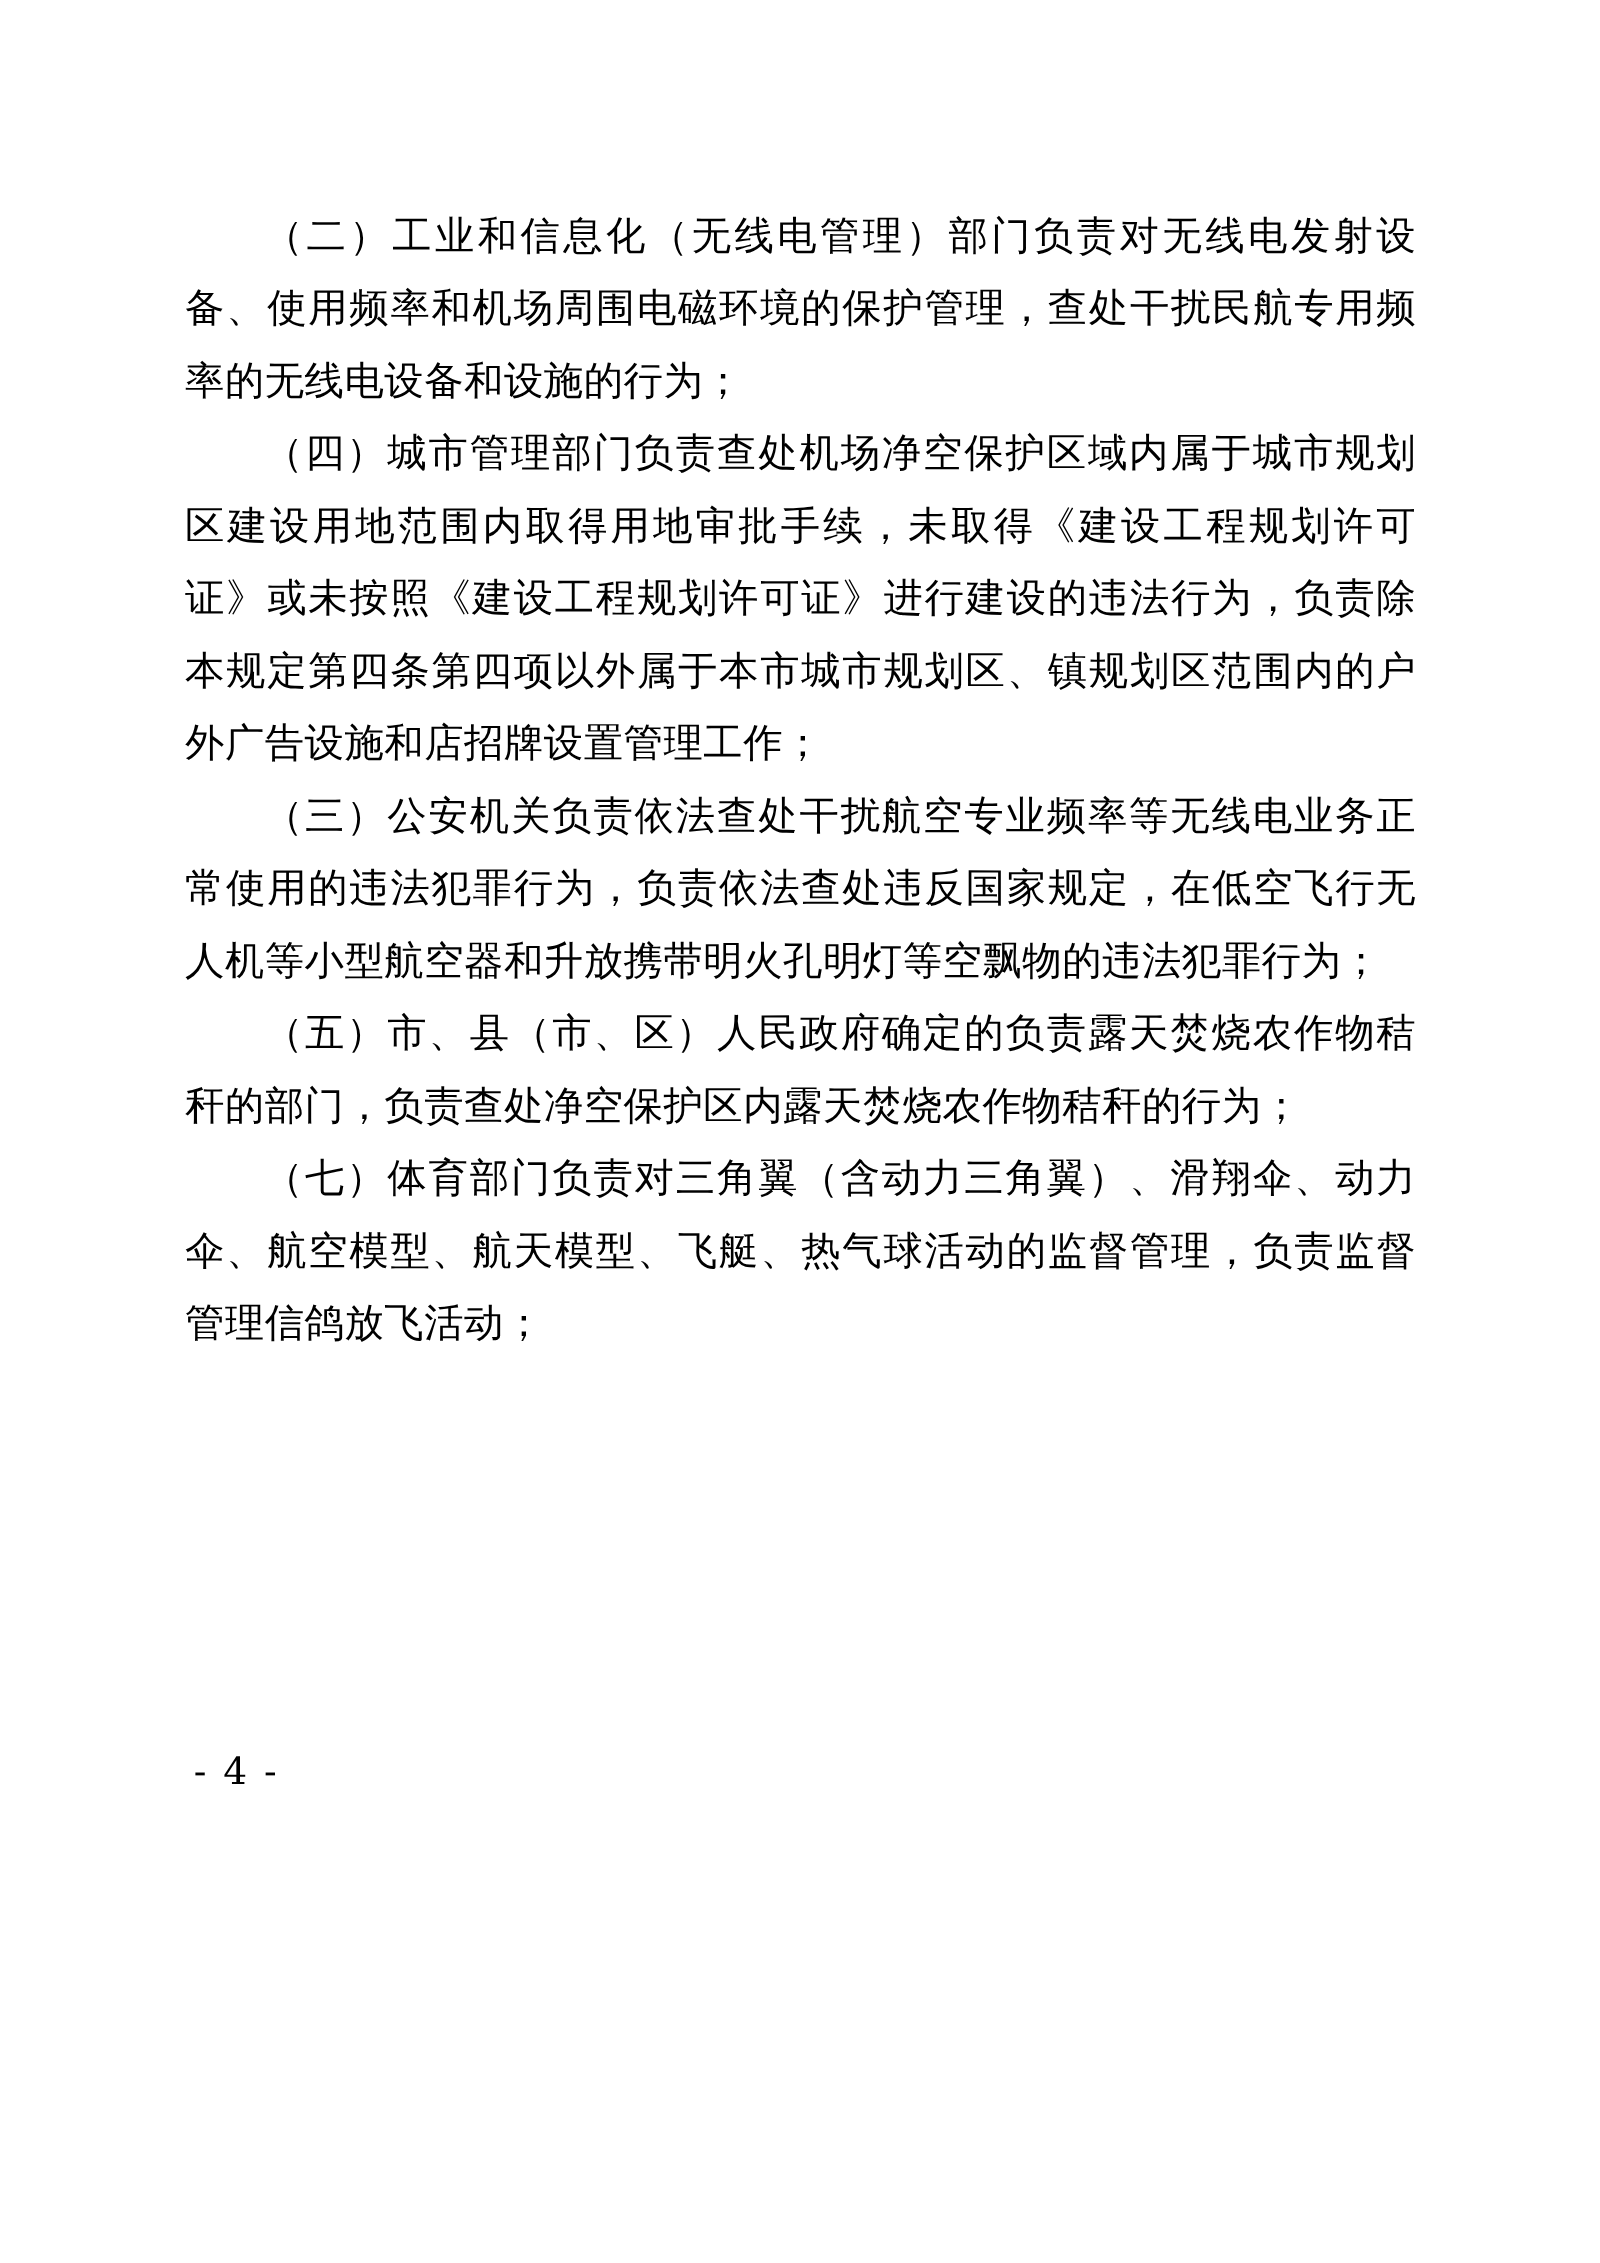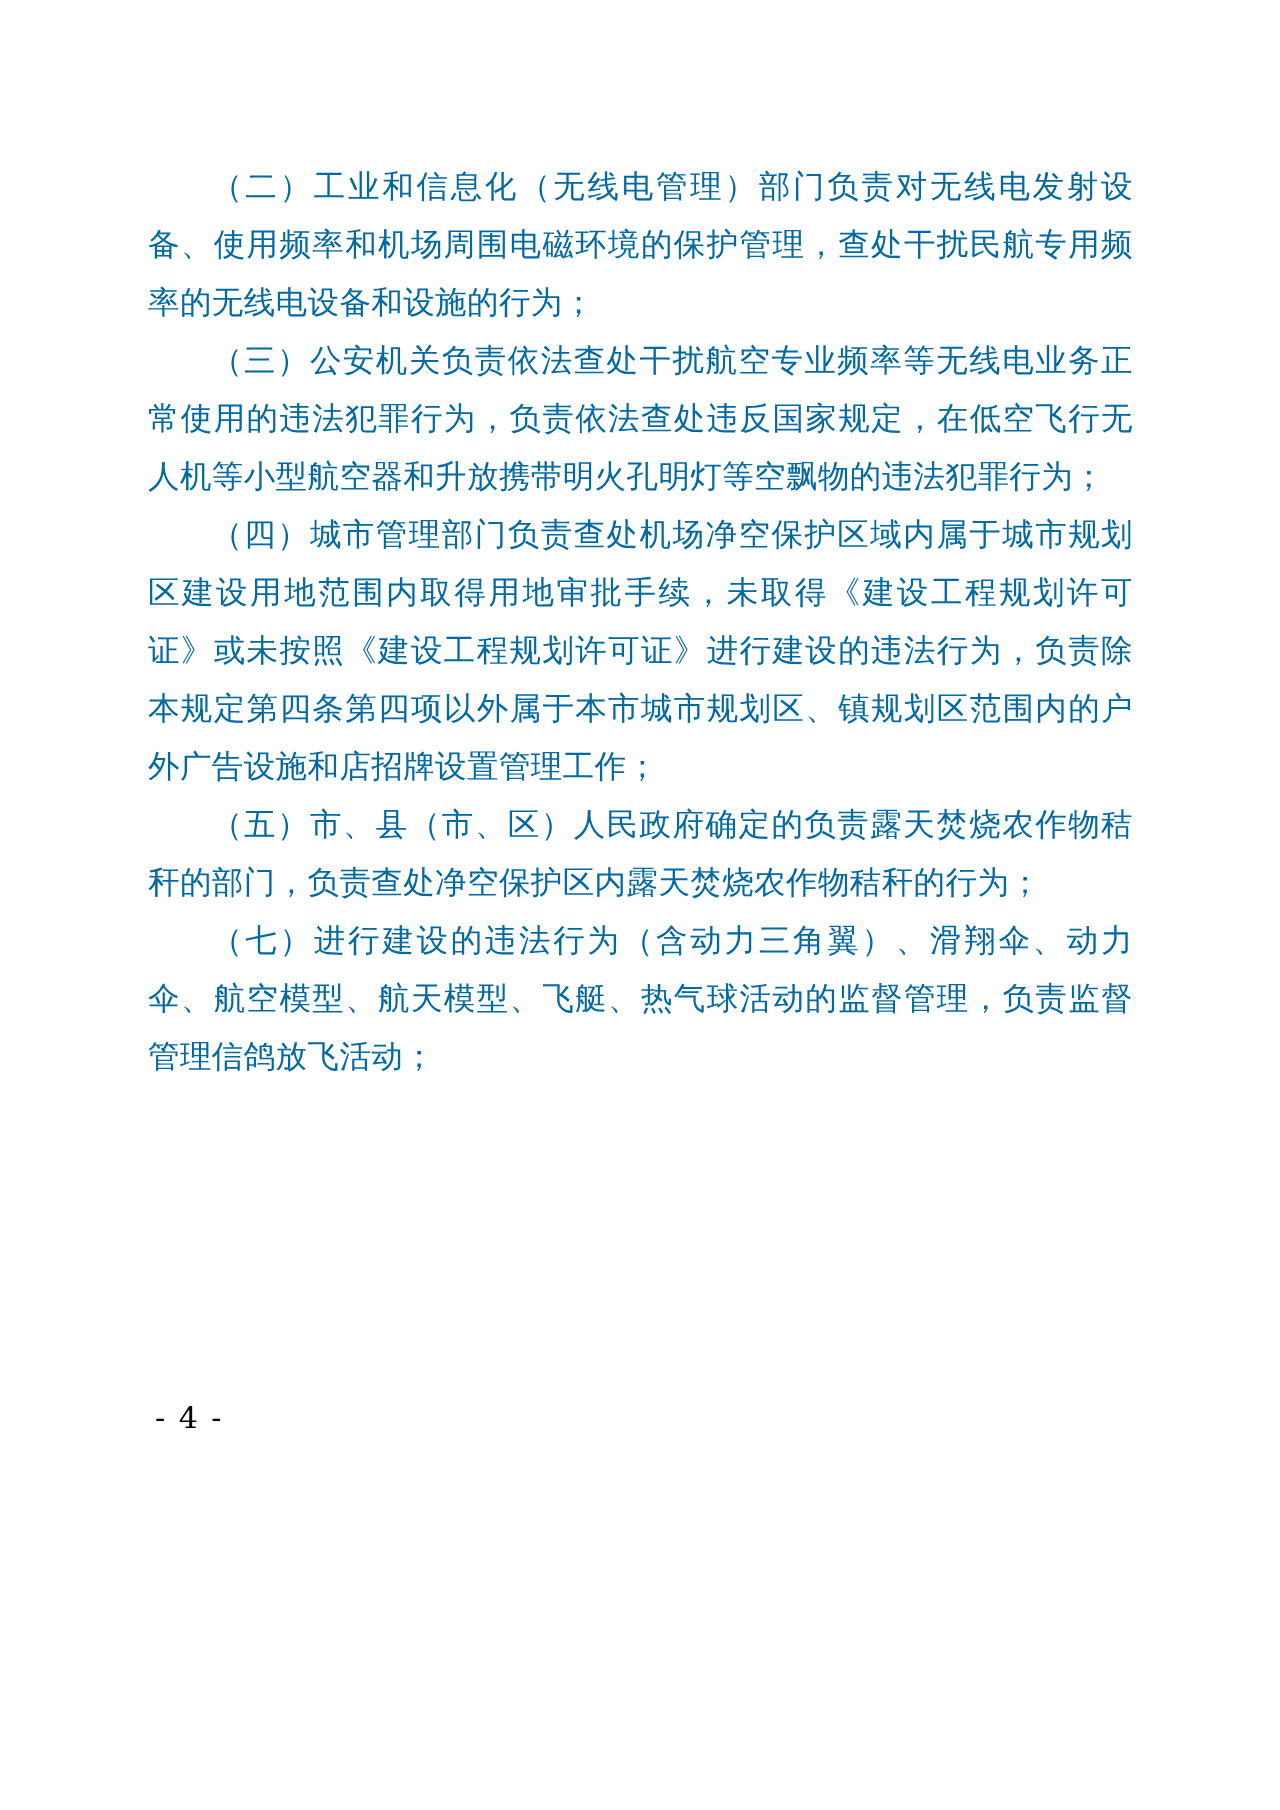--- a/index.html
+++ b/index.html
@@ -16,24 +16,24 @@
     box-sizing: border-box;
     overflow: hidden;
   }
   .doc-body {
     position: absolute;
     left: 148px;
     top: 160px;
     width: 985px;
   }
   .para {
-    font-family: Liberation Mono, monospace;
+    font-family: Liberation Serif, serif;
     font-size: 31.5px;
     line-height: 58px;
-    color: #0369a1;
+    color: #000000;
     text-align: justify;
     text-justify: inter-ideograph;
     letter-spacing: 0.4px;
     text-indent: 2em;
     margin: 0 0 0 0;
     white-space: normal;
   }
   .page-number {
     position: absolute;
     left: 0;
@@ -47,21 +47,21 @@
     letter-spacing: 2px;
   }
 </style>
 </head>
 <body>
 
 <div class="page">
 
   <div class="doc-body">
     <p class="para">（二）工业和信息化（无线电管理）部门负责对无线电发射设备、使用频率和机场周围电磁环境的保护管理，查处干扰民航专用频率的无线电设备和设施的行为；</p>
+    <p class="para">（四）城市管理部门负责查处机场净空保护区域内属于城市规划区建设用地范围内取得用地审批手续，未取得《建设工程规划许可证》或未按照《建设工程规划许可证》进行建设的违法行为，负责除本规定第四条第四项以外属于本市城市规划区、镇规划区范围内的户外广告设施和店招牌设置管理工作；</p>
     <p class="para">（三）公安机关负责依法查处干扰航空专业频率等无线电业务正常使用的违法犯罪行为，负责依法查处违反国家规定，在低空飞行无人机等小型航空器和升放携带明火孔明灯等空飘物的违法犯罪行为；</p>
-    <p class="para">（四）城市管理部门负责查处机场净空保护区域内属于城市规划区建设用地范围内取得用地审批手续，未取得《建设工程规划许可证》或未按照《建设工程规划许可证》进行建设的违法行为，负责除本规定第四条第四项以外属于本市城市规划区、镇规划区范围内的户外广告设施和店招牌设置管理工作；</p>
     <p class="para">（五）市、县（市、区）人民政府确定的负责露天焚烧农作物秸秆的部门，负责查处净空保护区内露天焚烧农作物秸秆的行为；</p>
-    <p class="para">（七）进行建设的违法行为（含动力三角翼）、滑翔伞、动力伞、航空模型、航天模型、飞艇、热气球活动的监督管理，负责监督管理信鸽放飞活动；</p>
+    <p class="para">（七）体育部门负责对三角翼（含动力三角翼）、滑翔伞、动力伞、航空模型、航天模型、飞艇、热气球活动的监督管理，负责监督管理信鸽放飞活动；</p>
   </div>
 
   <div class="page-number">- 4 -</div>
 
 </div>
 
 </body></html>

